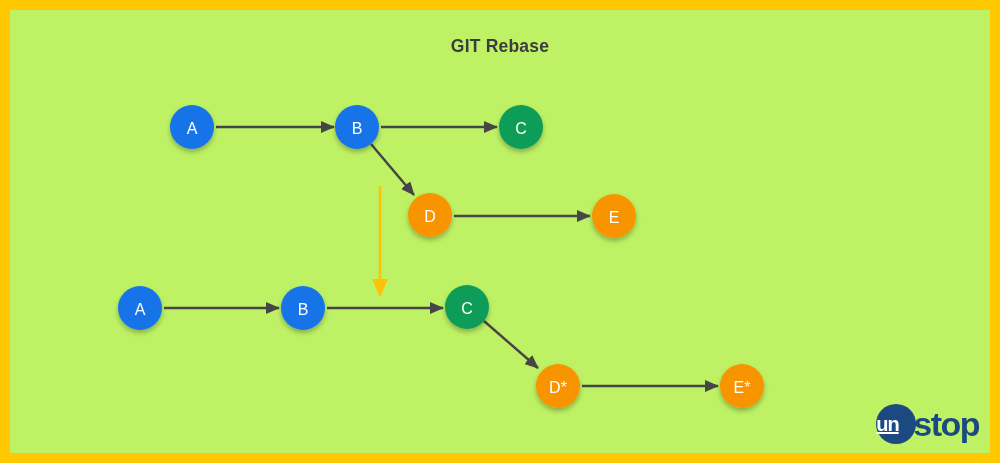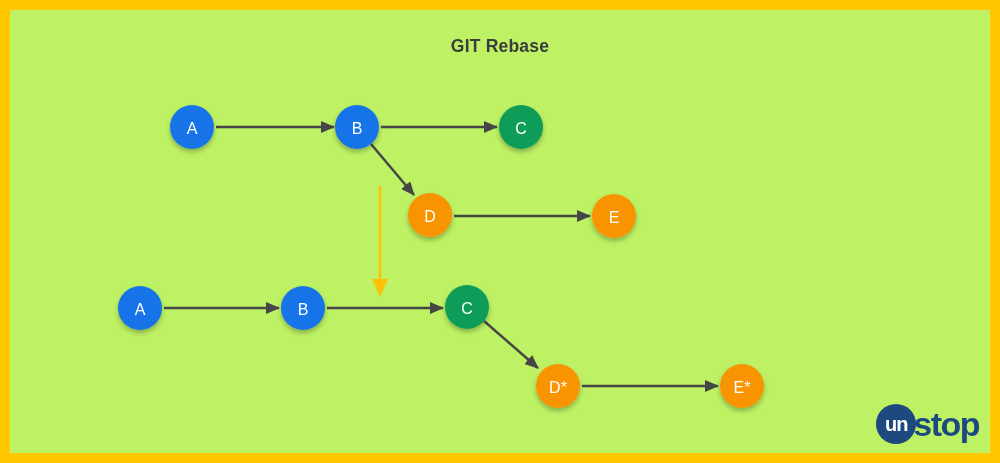--- a/index.html
+++ b/index.html
@@ -52,25 +52,26 @@
     display:flex;
     align-items:center;
     user-select:none;
   }
   .logo-circle{
     width:40px;height:40px;
     border-radius:50%;
     background:#1C4980;
     display:inline-flex;
     align-items:center;
-    justify-content:center;
+    justify-content:flex-start;
     color:#ffffff;
     font-size:20px;
     font-weight:700;
     letter-spacing:-1px;
+    text-decoration:underline;
   }
   .logo-suffix{
     color:#1C4980;
     font-size:34px;
     font-weight:700;
     letter-spacing:-1.5px;
     margin-left:-3px;
   }
 </style>
 </head>

